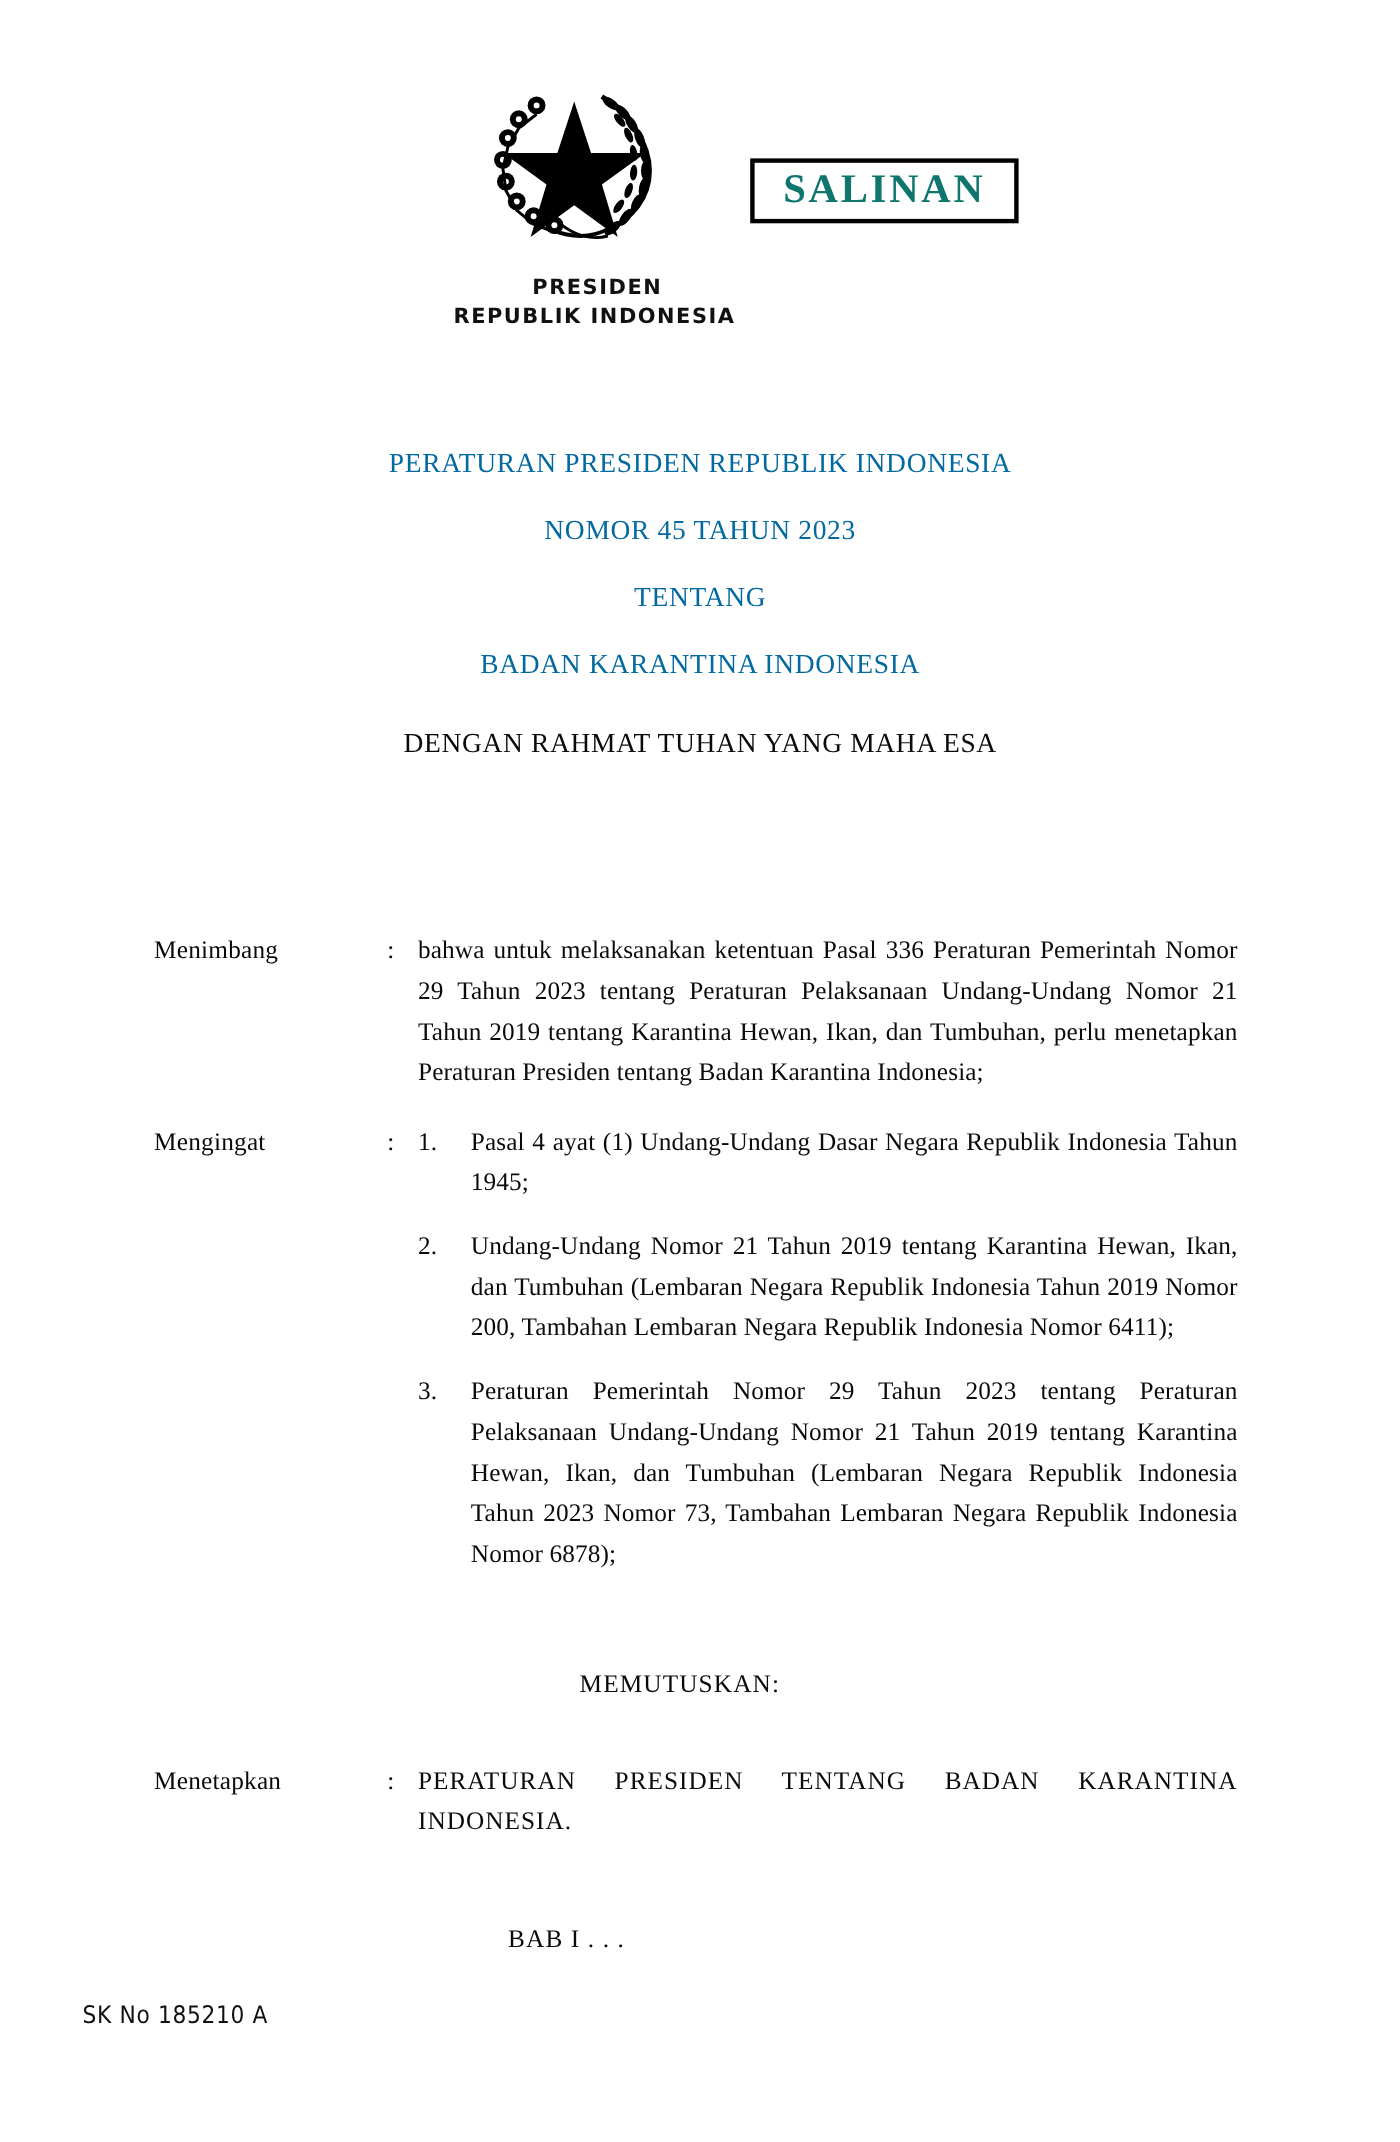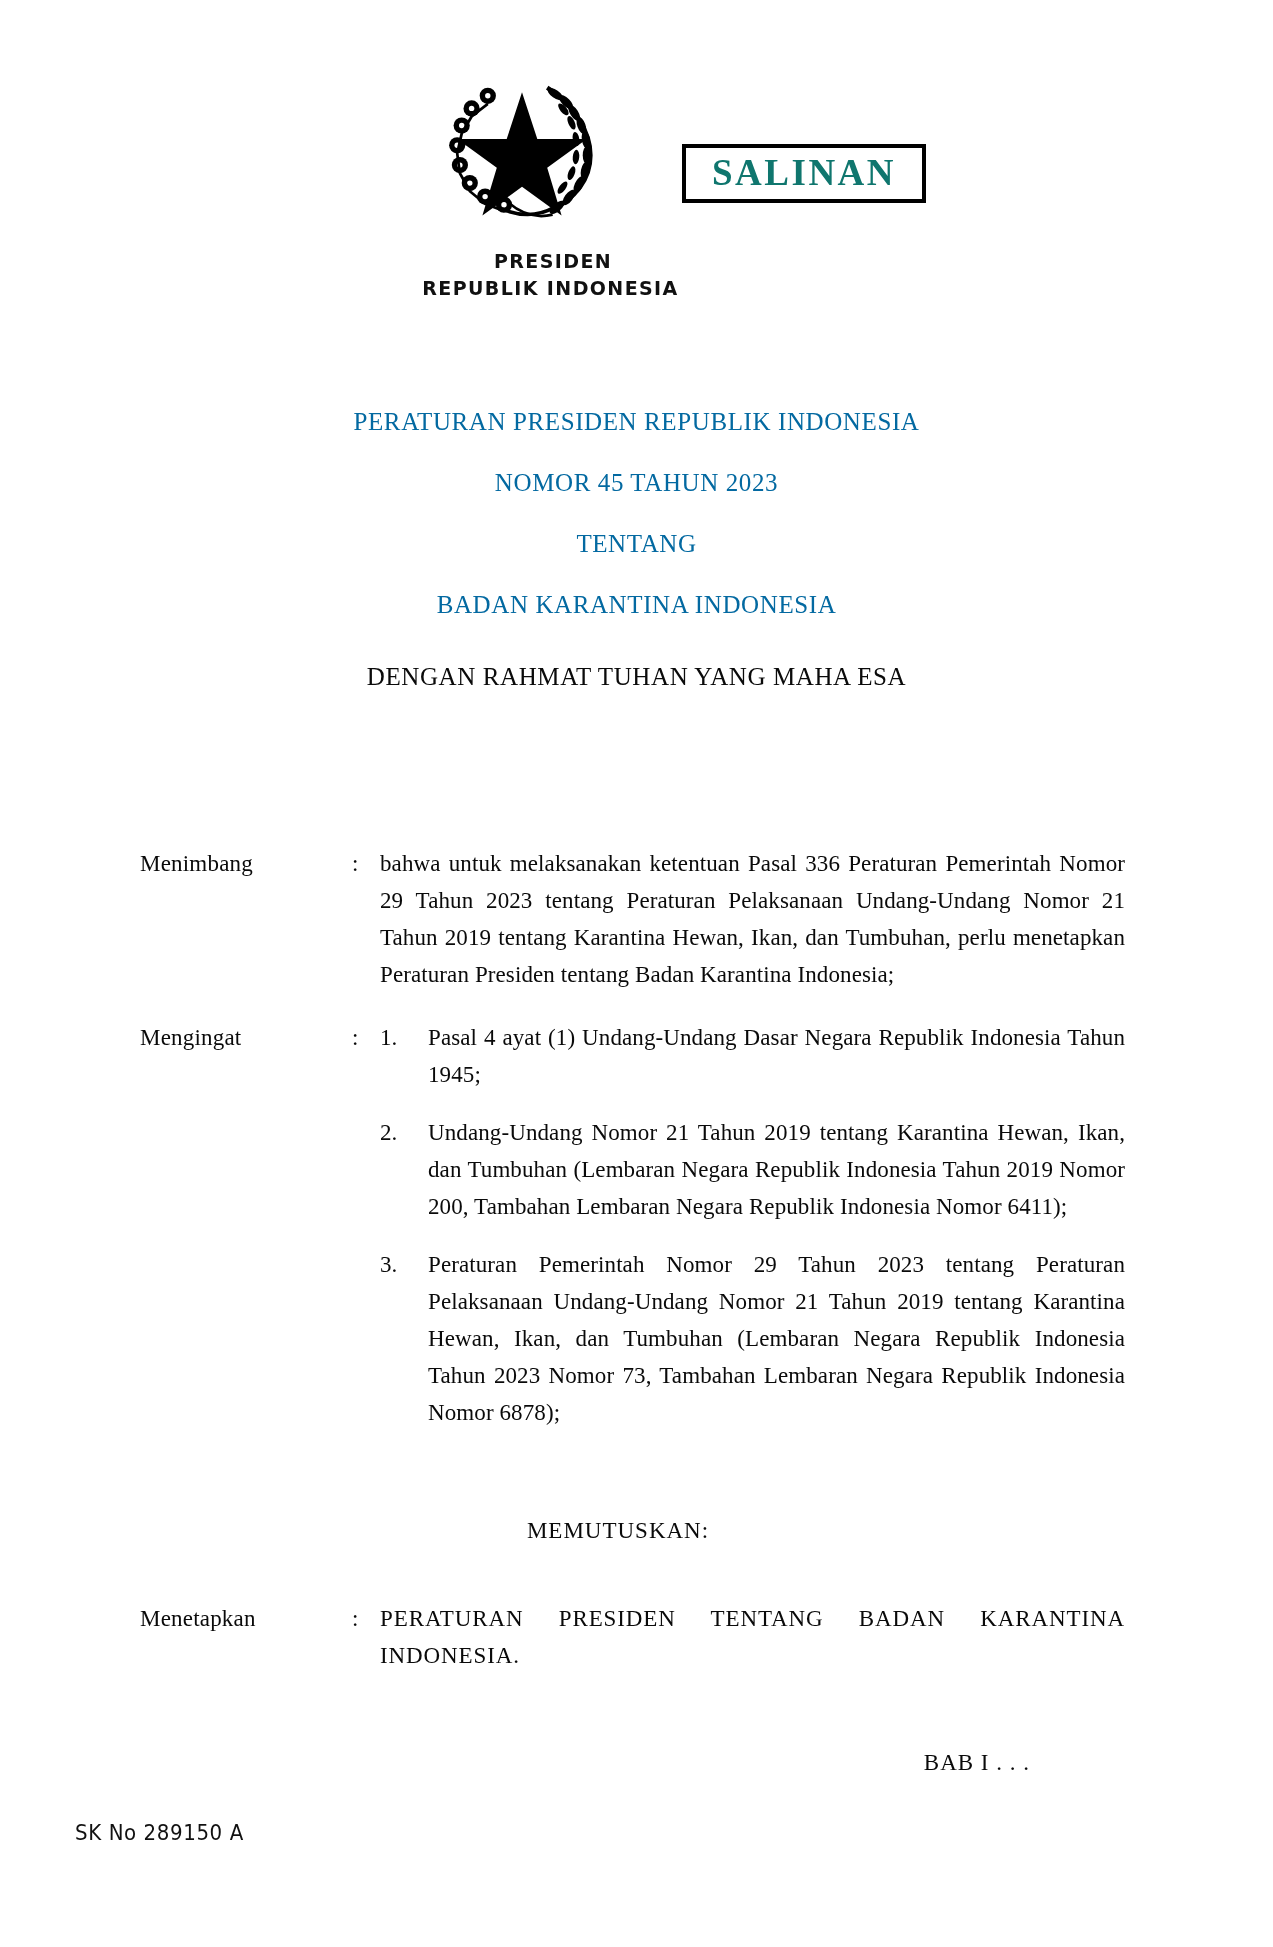--- a/index.html
+++ b/index.html
@@ -49,21 +49,21 @@
     font-weight: bold;
     font-size: 37px;
     letter-spacing: 2.5px;
     line-height: 1;
     color: #0f766e;
     white-space: nowrap;
   }
 
   .presiden-caption {
     position: absolute;
-    left: 16px;
+    left: 6px;
     top: 200px;
     width: 1068px;
     text-align: center;
     font-family: "DejaVu Sans", "Liberation Sans", sans-serif;
     font-weight: bold;
     font-size: 19px;
     letter-spacing: 1.4px;
     line-height: 1.42;
     color: #111;
   }
@@ -188,21 +188,21 @@
   .menetapkan-row .clause-label { left: 140px; }
   .menetapkan-row .clause-body {
     letter-spacing: 0.9px;
   }
 
   .continuation {
     position: absolute;
     top: 1750px;
     left: 0;
     width: 1113px;
-    text-align: right;
+    text-align: center;
     padding-right: 83px;
     box-sizing: border-box;
     font-size: 23px;
     letter-spacing: 1px;
   }
 
   .sk-footer {
     position: absolute;
     left: 75px;
     top: 1820px;
@@ -327,15 +327,15 @@
   <div class="memutuskan">MEMUTUSKAN:</div>
 
   <div class="menetapkan-row clause-row">
     <div class="clause-label">Menetapkan</div>
     <div class="clause-colon">:</div>
     <div class="clause-body last-left">PERATURAN PRESIDEN TENTANG BADAN KARANTINA INDONESIA.</div>
   </div>
 
   <div class="continuation">BAB I . . .</div>
 
-  <div class="sk-footer">SK No 289150 A</div>
+  <div class="sk-footer">SK No 185210 A</div>
 
 </div>
 
 </body></html>

